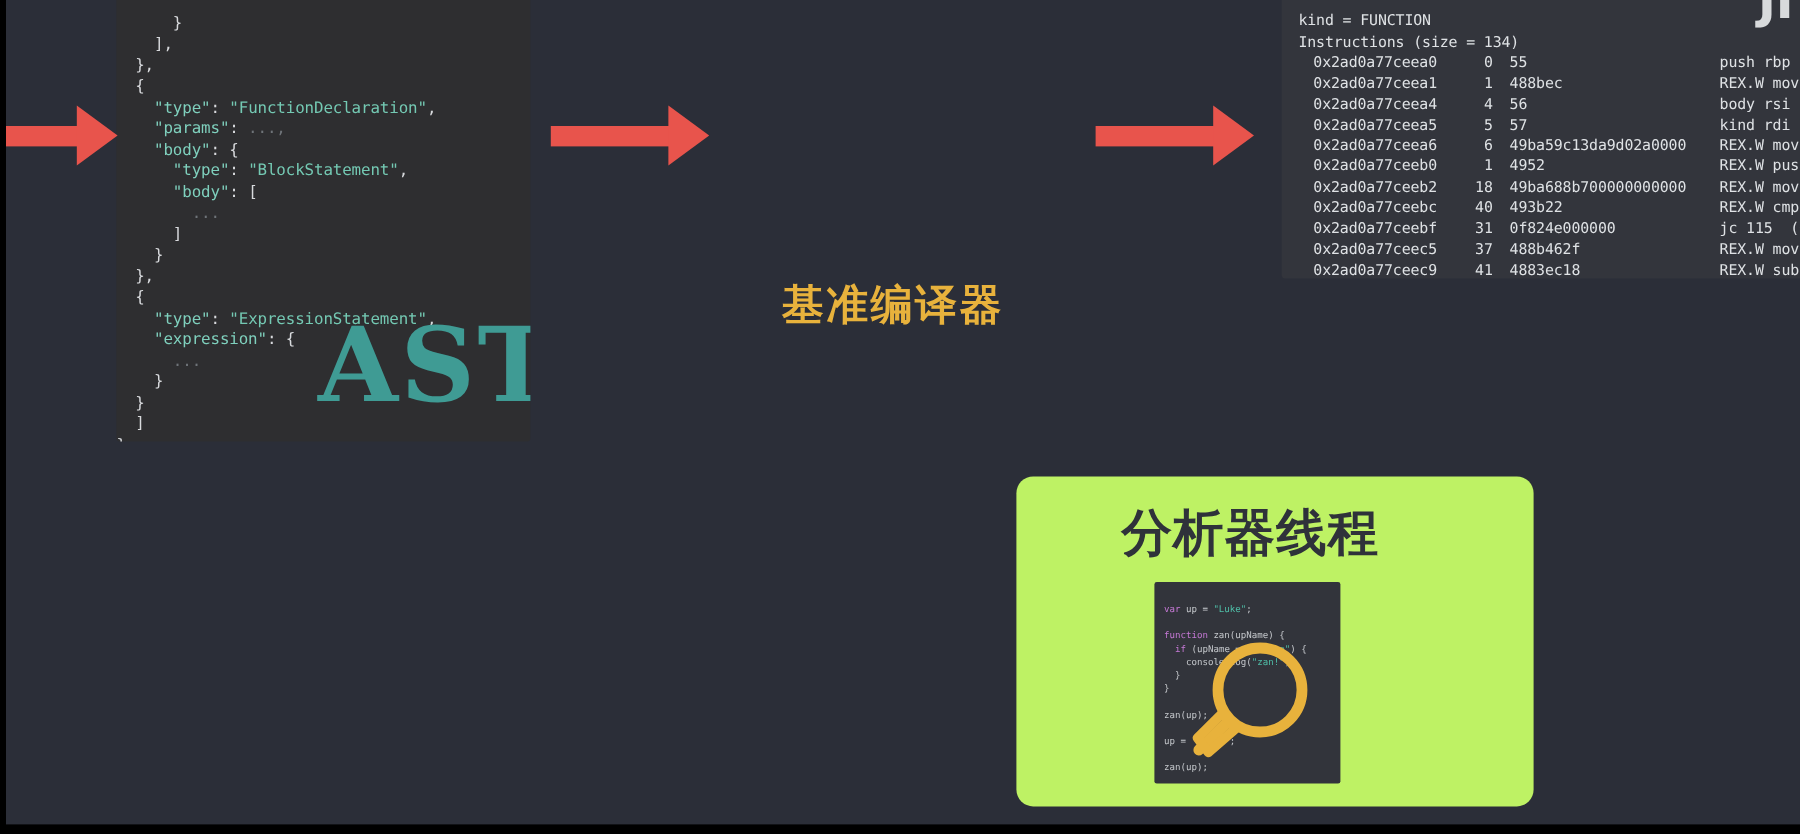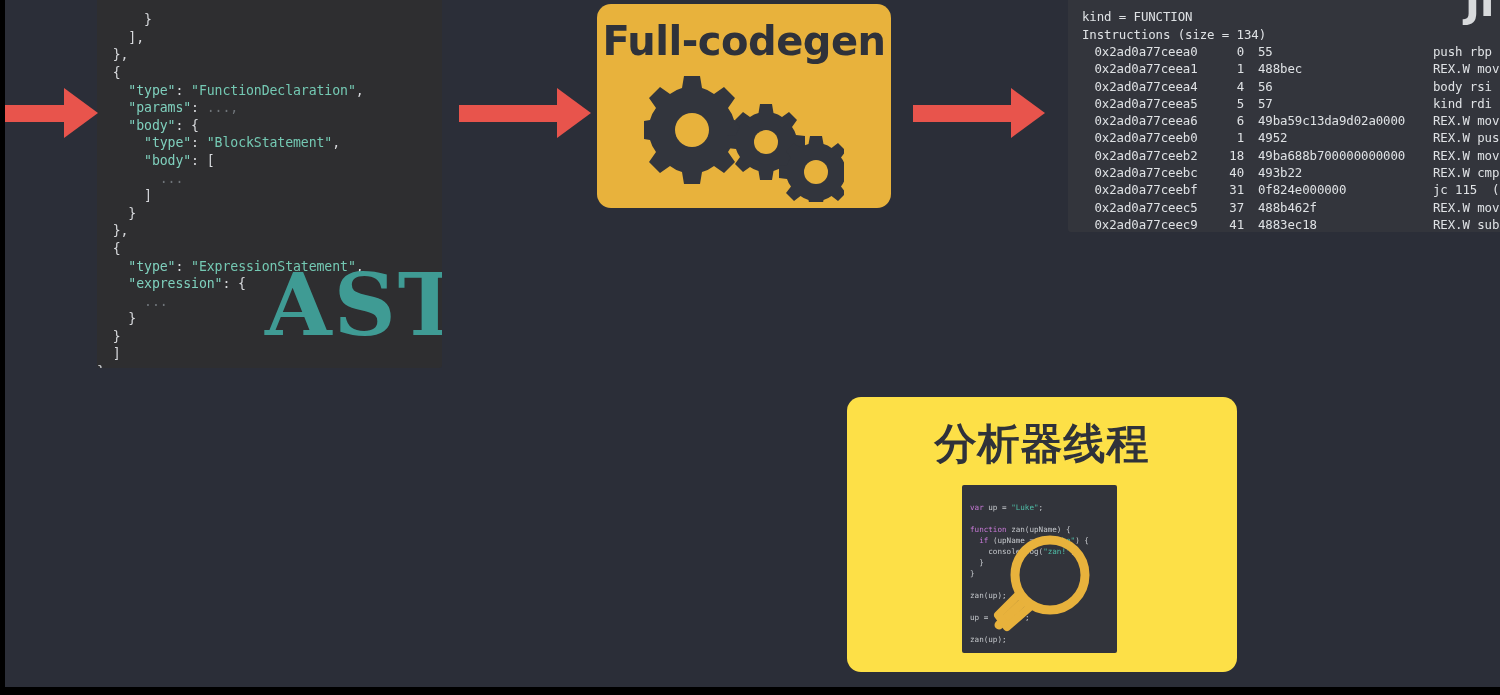--- a/index.html
+++ b/index.html
@@ -173,22 +173,23 @@
   }
   #machine-code .col-addr { display: inline-block; width: 128px; text-align: center; }
   #machine-code .col-off  { display: inline-block; width: 34px; text-align: right; }
   #machine-code .col-hex  { display: inline-block; width: 175px; padding-left: 14px; }
 
   
   #profiler-box {
     position: absolute;
     left: 847px; top: 397px;
     width: 390px; height: 275px;
-    background: #fde047;
+    background: #bef264;
     border-radius: 14px;
+    padding-left: 41px;
   }
   #profiler-title {
     position: absolute;
     left: 0; top: 22px;
     width: 390px;
     text-align: center;
     font-family: "DejaVu Sans", sans-serif;
     font-weight: 700;
     font-size: 42px;
     line-height: 50px;
@@ -254,45 +255,21 @@
   <div class="arrow" id="arrow-1">
     <div class="shaft"></div>
     <div class="head"></div>
   </div>
 
   <div class="arrow" id="arrow-2">
     <div class="shaft"></div>
     <div class="head"></div>
   </div>
 
-  <div id="codegen-box">
-    <div id="codegen-title">Full-codegen</div>
-    <div id="codegen-gears">
-      <svg width="200" height="128" viewBox="0 0 200 128" aria-hidden="true">
-        <g fill="#32353d">
-
-          <path d="M48 2 a46 46 0 0 1 0 0 Z"></path>
-          <g transform="translate(48,48)">
-            <path d="M-8,-46 L8,-46 L10,-34 A34 34 0 0 1 22,-28 L32,-35 L43,-24 L36,-14 A34 34 0 0 1 42,-2 L54,0 L54,16 L42,18 A34 34 0 0 1 36,30 L43,40 L32,51 L22,44 A34 34 0 0 1 10,50 L8,62 L-8,62 L-10,50 A34 34 0 0 1 -22,44 L-32,51 L-43,40 L-36,30 A34 34 0 0 1 -42,18 L-54,16 L-54,0 L-42,-2 A34 34 0 0 1 -36,-14 L-43,-24 L-32,-35 L-22,-28 A34 34 0 0 1 -10,-34 Z"></path>
-          </g>
-          <circle cx="48" cy="56" r="17" fill="#e8b23c"></circle>
-
-          <g transform="translate(122,62)">
-            <path d="M-6,-32 L6,-32 L7.5,-23 A24 24 0 0 1 16,-19 L23,-24 L31,-16 L26,-9 A24 24 0 0 1 30,-1 L39,0 L39,12 L30,13 A24 24 0 0 1 26,21 L31,28 L23,36 L16,31 A24 24 0 0 1 7.5,35 L6,44 L-6,44 L-7.5,35 A24 24 0 0 1 -16,31 L-23,36 L-31,28 L-26,21 A24 24 0 0 1 -30,13 L-39,12 L-39,0 L-30,-1 A24 24 0 0 1 -26,-9 L-31,-16 L-23,-24 L-16,-19 A24 24 0 0 1 -7.5,-23 Z"></path>
-          </g>
-          <circle cx="122" cy="68" r="12" fill="#e8b23c"></circle>
-
-          <g transform="translate(172,92)">
-            <path d="M-6,-30 L6,-30 L7.5,-22 A23 23 0 0 1 15.5,-18 L22,-23 L30,-15 L25,-8.5 A23 23 0 0 1 29,-1 L37,0 L37,12 L29,13 A23 23 0 0 1 25,20.5 L30,27 L22,35 L15.5,30 A23 23 0 0 1 7.5,34 L6,42 L-6,42 L-7.5,34 A23 23 0 0 1 -15.5,30 L-22,35 L-30,27 L-25,20.5 A23 23 0 0 1 -29,13 L-37,12 L-37,0 L-29,-1 A23 23 0 0 1 -25,-8.5 L-30,-15 L-22,-23 L-15.5,-18 A23 23 0 0 1 -7.5,-22 Z"></path>
-          </g>
-          <circle cx="172" cy="98" r="12" fill="#e8b23c"></circle>
-        </g>
-      </svg>
-    </div>
-  </div>
+  <div class="cjk-label" id="codegen-cn">基准编译器</div>
 
   <div class="arrow" id="arrow-3">
     <div class="shaft"></div>
     <div class="head"></div>
   </div>
 
   <div id="machine-panel">
     <div id="machine-heading">JIT</div>
     <pre id="machine-code">kind = FUNCTION
 Instructions (size = 134)

